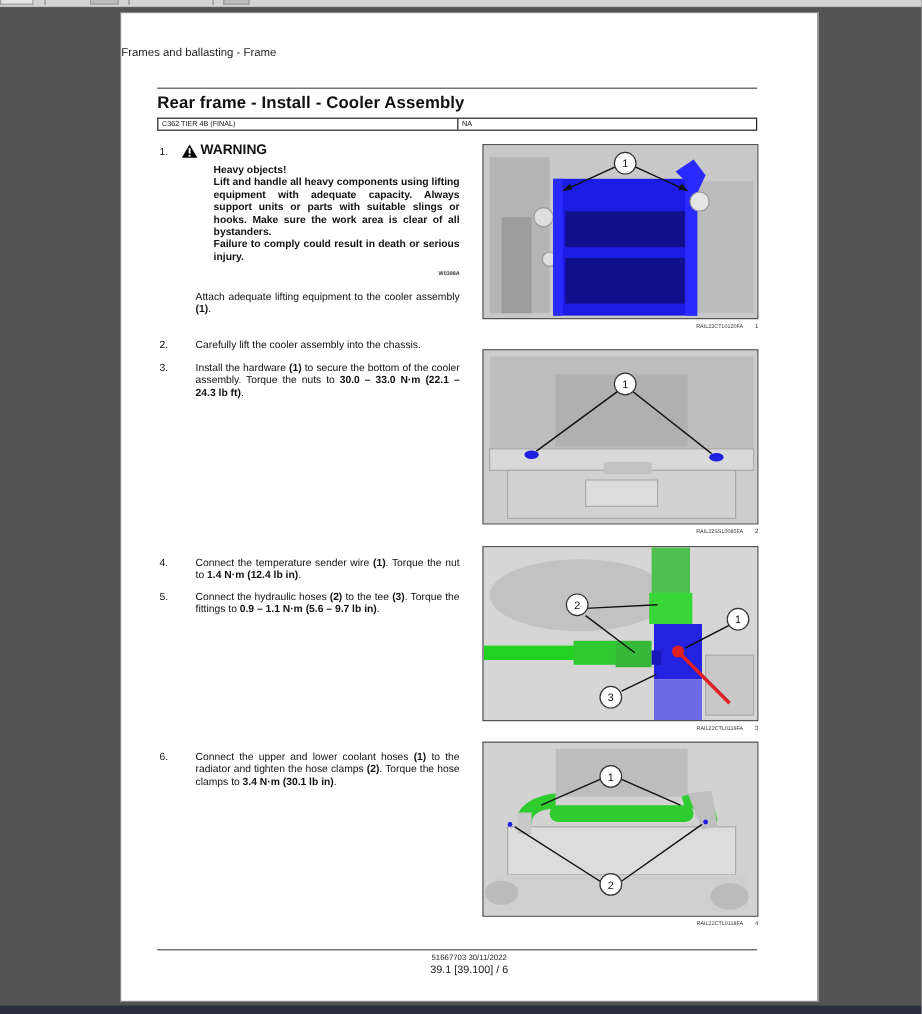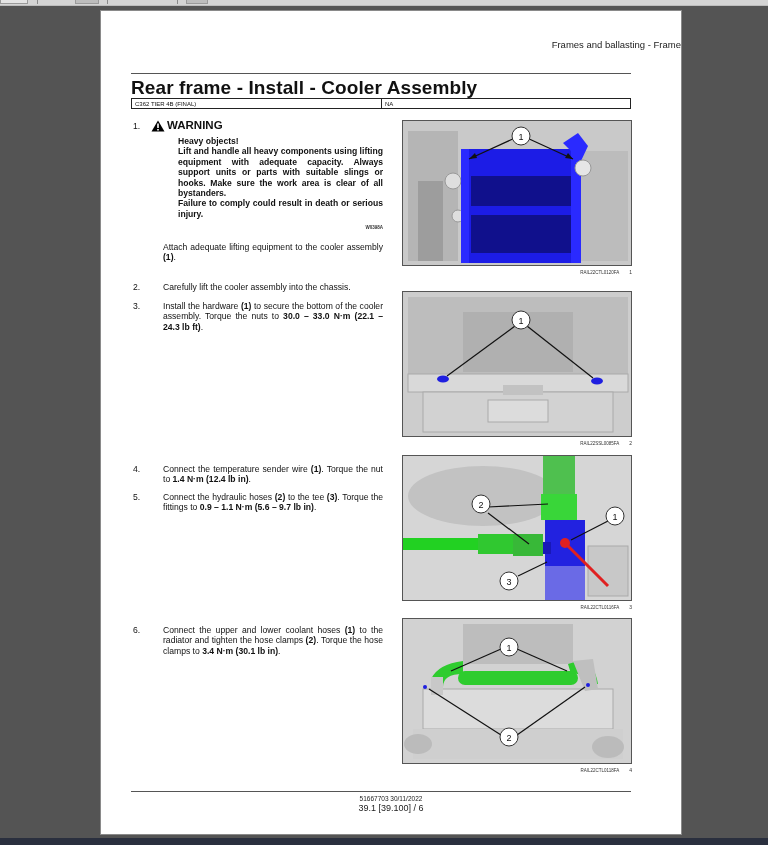--- a/index.html
+++ b/index.html
@@ -8,24 +8,24 @@
 
   .toolbar { position: absolute; left: 0; top: 0; width: 768px; height: 6px; background: #d4d4d4; border-bottom: 1px solid #bdbdbd; }
   .toolbar .tb-btn { position: absolute; top: 0; height: 4px; border: 1px solid #9a9a9a; border-top: none; background: #e4e4e4; }
   .toolbar .tb-sep { position: absolute; top: 0; width: 1px; height: 4px; background: #8a8a8a; }
 
   .viewer { position: absolute; left: 0; top: 6px; width: 768px; height: 832px; background: #545454; }
   .bottom-bar { position: absolute; left: 0; top: 838px; width: 768px; height: 7px; background: #2a2f3e; }
 
   .page { position: absolute; left: 100px; top: 10px; width: 582px; height: 825px; background: #ffffff; border: 1px solid #8a8a8a; }
 
-  .running-head { position: absolute; left: 0; width: 100%; top: 28px; text-align: right; font-size: 9.5px; color: #222; }
+  .running-head { position: absolute; left: 0; width: 100%; top: 28px; text-align: left; font-size: 9.5px; color: #222; }
 
   .title-rule { position: absolute; left: 30px; width: 500px; top: 62px; height: 1px; background: #555; }
-  .doc-title { position: absolute; left: 30px; top: 66px; font-size: 19px; font-weight: bold; color: #111; letter-spacing: 0.1px; }
+  .doc-title { position: absolute; left: 30px; top: 66px; font-size: 14px; font-weight: bold; color: #111; letter-spacing: 0.1px; }
   .meta-box { position: absolute; left: 30px; top: 87px; width: 500px; height: 11px; border: 1px solid #222; display: flex; font-size: 6px; }
   .meta-box .cell { padding: 1px 3px; line-height: 8px; }
   .meta-box .cell.left { width: 250px; border-right: 1px solid #222; }
 
   .steps { position: absolute; left: 30px; top: 110px; width: 252px; font-size: 8.6px; line-height: 10.4px; color: #111; }
   .step { position: absolute; left: 0; width: 252px; }
   .step .num { position: absolute; left: 2px; top: 0; }
   .step .body { margin-left: 32px; text-align: justify; }
   .b { font-weight: bold; }
 

